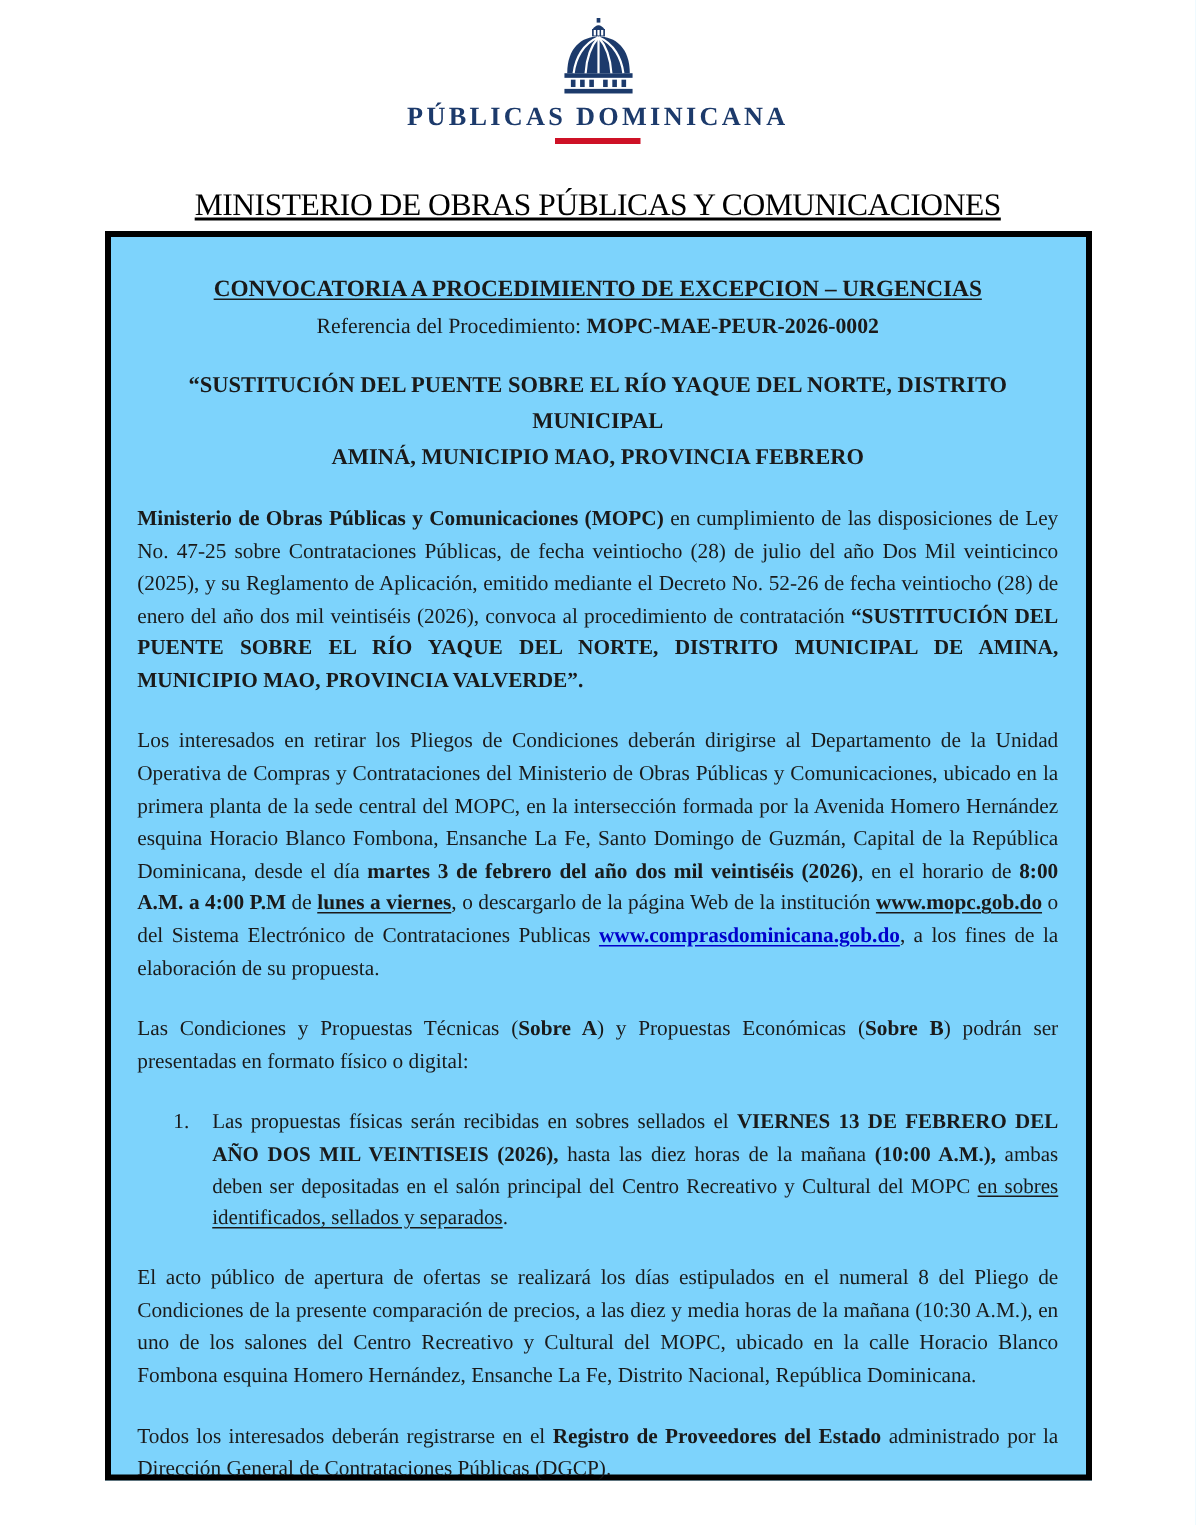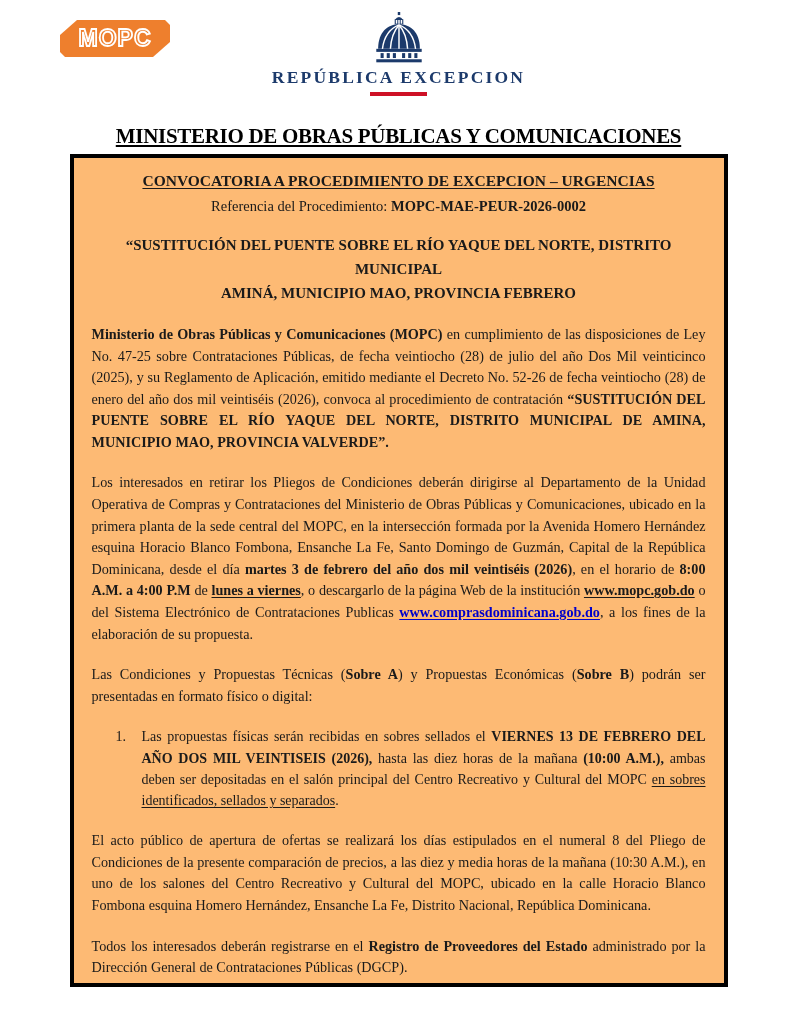--- a/index.html
+++ b/index.html
@@ -41,34 +41,34 @@
     margin-top: 1px;
     font-size: 17.5px; font-weight: bold; letter-spacing: 2.2px;
     color: #1C3A6B;
   }
   .red-bar { width: 57px; height: 4px; background: #CE1126; margin: 4px auto 0; }
 
   
   .doc-title {
     margin-top: 16px;
     text-align: center;
-    font-size: 21px; font-weight: bold;
+    font-size: 21px; font-weight: normal;
     letter-spacing: -0.3px;
     text-decoration: underline;
     text-underline-offset: 2px;
     color: #000;
   }
 
   
   .notice-box {
     width: 658px; height: 833px;
     margin: 5px auto 0;
     border: 4px solid #000;
-    padding: 12px 18px 0 18px;
-    background: #fdba74;
+    padding: 24px 18px 0 18px;
+    background: #7dd3fc;
   }
   .box-heading {
     text-align: center;
     font-size: 15.5px; font-weight: bold;
     text-decoration: underline;
     text-underline-offset: 2px;
     margin-top: 2px;
   }
   .ref-line { text-align: center; font-size: 14.5px; margin-top: 8px; }
   .ref-line .val { font-weight: bold; }
@@ -87,23 +87,20 @@
   .b { font-weight: bold; }
   .u { text-decoration: underline; text-underline-offset: 2px; }
 </style>
 </head>
 <body>
 
 <div class="sheet">
 
   <div class="header">
 
-    <div class="mopc-logo">
-      <span>MOPC</span>
-    </div>
 
     <div class="gov-logo">
       <svg width="62" height="54" viewBox="0 0 100 88">
         <g fill="#1C3A6B">
           <rect x="48" y="0" width="4" height="5"></rect>
           <path d="M43 13 Q50 3 57 13 Z"></path>
           <rect x="43" y="12" width="14" height="8"></rect>
           <path d="M16 60 C16 32 32 20 50 20 C68 20 84 32 84 60 Z"></path>
           <rect x="13" y="60" width="74" height="5"></rect>
           <rect x="20" y="67" width="5" height="8"></rect>
@@ -118,21 +115,21 @@
           <line x1="46" y1="13" x2="46" y2="19"></line>
           <line x1="50" y1="13" x2="50" y2="19"></line>
           <line x1="54" y1="13" x2="54" y2="19"></line>
           <line x1="50" y1="21" x2="50" y2="60"></line>
           <path d="M50 21 C42 30 37 44 36 60"></path>
           <path d="M50 21 C58 30 63 44 64 60"></path>
           <path d="M50 21 C33 28 25 44 23 60"></path>
           <path d="M50 21 C67 28 75 44 77 60"></path>
         </g>
       </svg>
-      <div class="gov-line2">REPÚBLICA EXCEPCION</div>
+      <div class="gov-line2">PÚBLICAS DOMINICANA</div>
       <div class="red-bar"></div>
     </div>
   </div>
 
   <h1 class="doc-title">MINISTERIO DE OBRAS PÚBLICAS Y COMUNICACIONES</h1>
 
   <div class="notice-box">
 
     <h2 class="box-heading">CONVOCATORIA A PROCEDIMIENTO DE EXCEPCION – URGENCIAS</h2>
 

